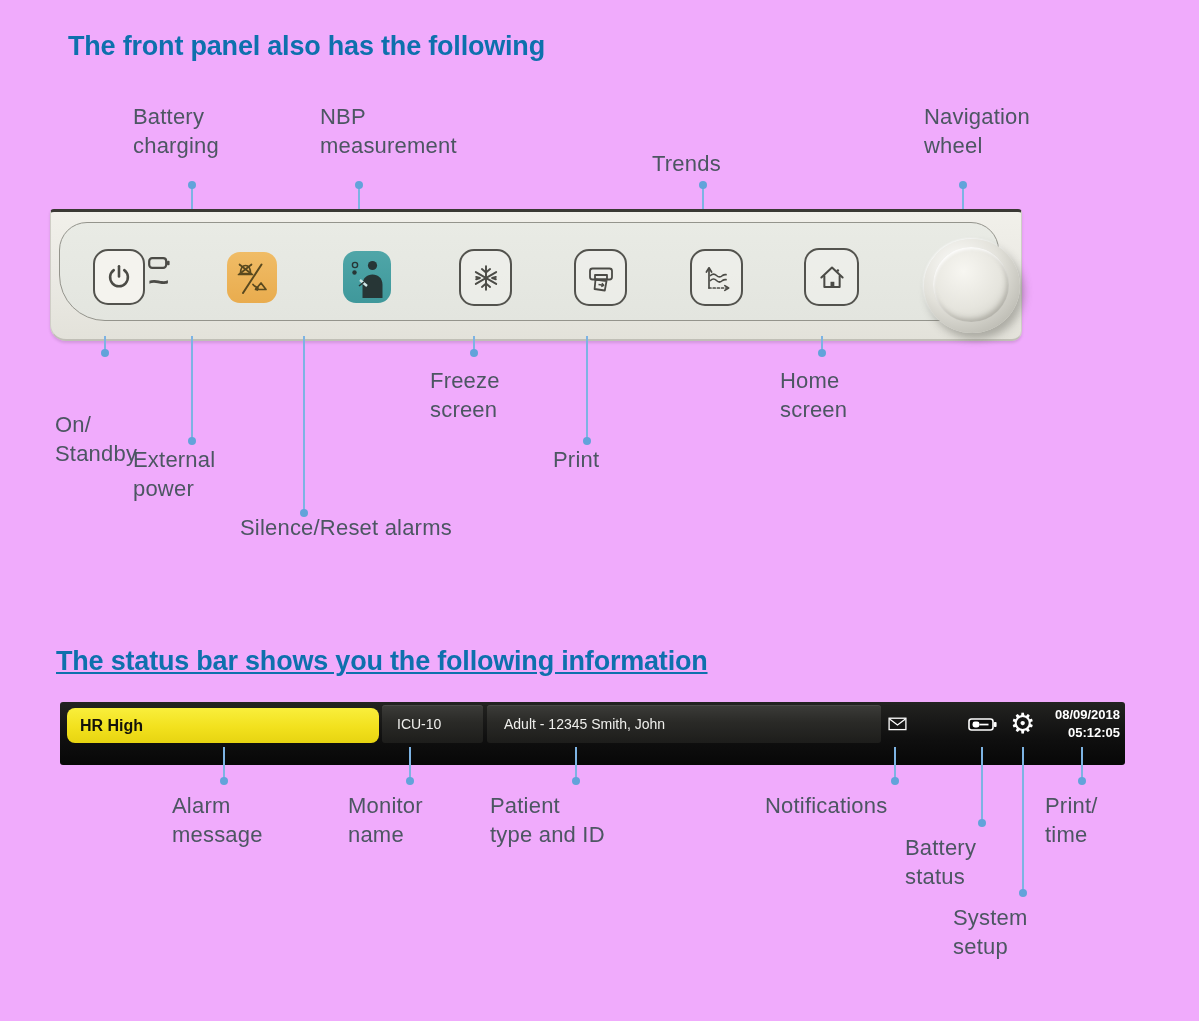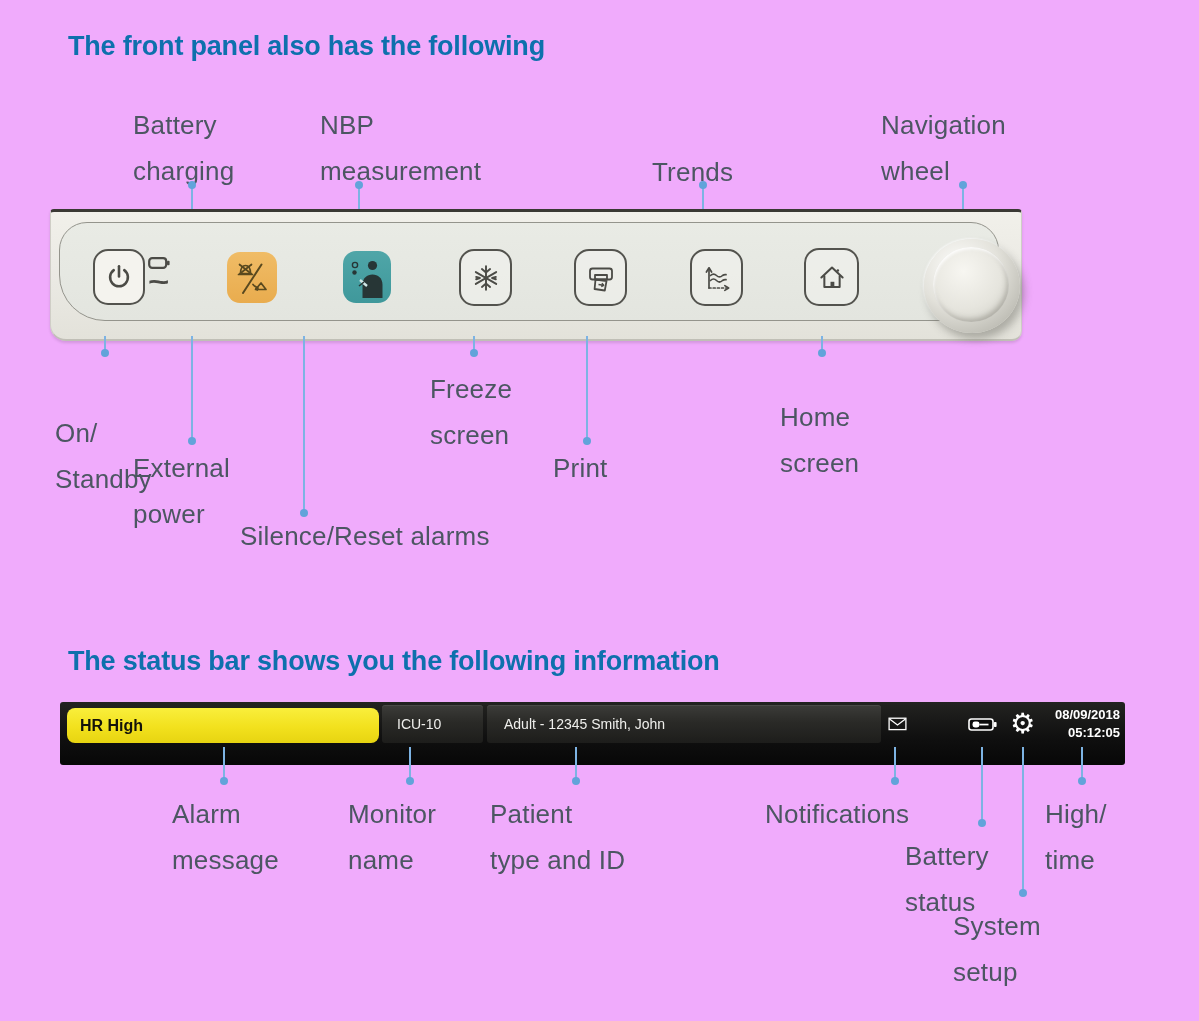--- a/index.html
+++ b/index.html
@@ -4,23 +4,23 @@
 <style>
   html,body{margin:0;padding:0;background:#ffffff;}
   .page{
     position:relative;width:1199px;height:1021px;background:#f0abfc;overflow:hidden;
     font-family:"Liberation Sans","DejaVu Sans",sans-serif;
   }
   .heading{
     position:absolute;color:#0e70ad;font-size:27px;font-weight:700;letter-spacing:-0.2px;white-space:nowrap;
   }
   #heading-front{left:68px;top:31px;}
-  #heading-status{left:68px;top:646px;}
+  #heading-status{left:56px;top:646px;text-decoration:underline;}
   .lbl{
-    position:absolute;color:#4c5662;font-size:26px;line-height:46px;font-weight:400;
+    position:absolute;color:#4c5662;font-size:22px;line-height:29px;font-weight:400;
     white-space:pre-line;letter-spacing:0.2px;
   }
   
   .callout{position:absolute;width:2px;background:#7db3e3;}
   .callout .dot{position:absolute;left:-3px;width:8px;height:8px;border-radius:50%;background:#62a3da;}
   .callout.dot-top .dot{top:-6px;}
   .callout.dot-bottom .dot{bottom:-6px;}
 
   
   .panel-photo{
@@ -97,21 +97,21 @@
 <div class="page">
 
   <div class="heading" id="heading-front">The front panel also has the following</div>
   <div class="heading" id="heading-status">The status bar shows you the following information</div>
 
   <div class="lbl" style="left:133px;top:102px;">Battery
 charging</div>
   <div class="lbl" style="left:320px;top:102px;">NBP
 measurement</div>
   <div class="lbl" style="left:652px;top:149px;">Trends</div>
-  <div class="lbl" style="left:881px;top:102px;">Navigation
+  <div class="lbl" style="left:924px;top:102px;">Navigation
 wheel</div>
 
   <div class="callout dot-top" style="left:191px;top:187px;height:22px;">
       <span class="dot"></span>
     </div>
   <div class="callout dot-top" style="left:358px;top:187px;height:22px;">
       <span class="dot"></span>
     </div>
   <div class="callout dot-top" style="left:702px;top:187px;height:22px;">
       <span class="dot"></span>
@@ -244,21 +244,21 @@
     </div>
 
   <div class="lbl" style="left:55px;top:366px;margin-top:44px;">On/
 Standby</div>
   <div class="lbl" style="left:133px;top:445px;">External
 power</div>
   <div class="lbl" style="left:240px;top:513px;">Silence/Reset alarms</div>
   <div class="lbl" style="left:430px;top:366px;">Freeze
 screen</div>
   <div class="lbl" style="left:553px;top:445px;">Print</div>
-  <div class="lbl" style="left:780px;top:366px;margin-top:28px;">Home
+  <div class="lbl" style="left:780px;top:366px;">Home
 screen</div>
 
   <div class="status-bar">
     <div class="alarm-box">
       <span>HR High</span>
     </div>
     <div class="dark-key key-monitor">
       <span>ICU-10</span>
     </div>
     <div class="dark-key key-patient">
@@ -309,16 +309,16 @@
 message</div>
   <div class="lbl" style="left:490px;top:791px;">Patient
 type and ID</div>
   <div class="lbl" style="left:348px;top:791px;">Monitor
 name</div>
   <div class="lbl" style="left:765px;top:791px;">Notifications</div>
   <div class="lbl" style="left:905px;top:833px;">Battery
 status</div>
   <div class="lbl" style="left:953px;top:903px;">System
 setup</div>
-  <div class="lbl" style="left:1045px;top:791px;">High/
+  <div class="lbl" style="left:1045px;top:791px;">Print/
 time</div>
 
 </div>
 
 </body></html>

